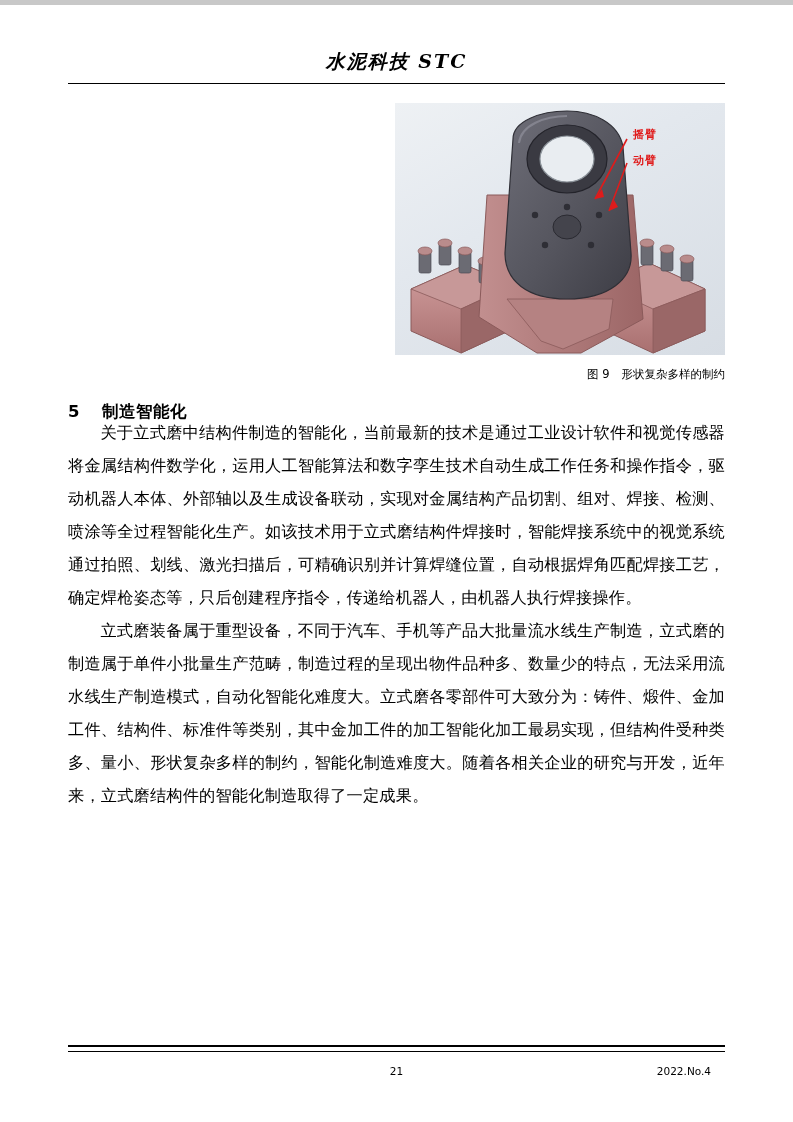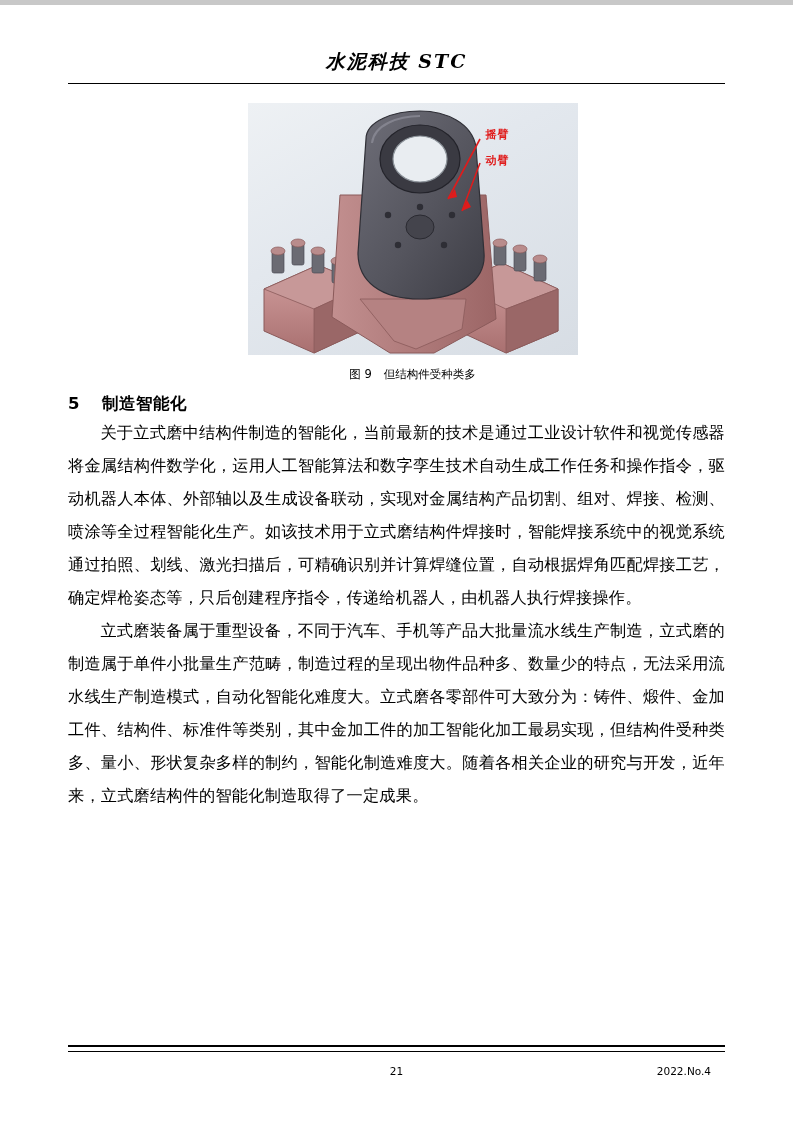--- a/index.html
+++ b/index.html
@@ -38,23 +38,23 @@
     top: 78px;
     left: 68px;
     width: 657px;
     height: 0;
     border-top: 1.3px solid #000;
   }
   
   .figure-wrap {
     position: absolute;
     top: 98px;
-    left: 84px;
-    width: 657px;
-    text-align: center;
+    left: 68px;
+    width: 657px;
+    text-align: right;
   }
   .figure-img {
     position: relative;
     display: inline-block;
     width: 330px;
     height: 252px;
     background: linear-gradient(150deg,#eef1f4 0%,#e3e8ee 40%,#d7dde4 100%);
     overflow: hidden;
   }
   
@@ -77,21 +77,21 @@
   .figure-caption {
     margin-top: 8px;
     font-family: "DejaVu Sans", sans-serif;
     font-size: 11.5px;
     color: #000;
   }
   .figure-caption .cap-num { margin-right: 12px; }
   
   .section-head {
     position: absolute;
-    top: 388px;
+    top: 396px;
     left: 68px;
     width: 657px;
     font-family: "DejaVu Sans", sans-serif;
     font-weight: bold;
     font-size: 16.5px;
     letter-spacing: 0.5px;
   }
   .section-head .sec-num { margin-right: 22px; }
   .body {
     position: absolute;
@@ -230,21 +230,21 @@
           <line x1="232" y1="36" x2="200" y2="96" stroke="#e01b1b" stroke-width="1.6"></line>
           <polygon points="200,96 207,86 209,94" fill="#e01b1b"></polygon>
           <line x1="232" y1="60" x2="214" y2="108" stroke="#e01b1b" stroke-width="1.6"></line>
           <polygon points="214,108 219,97 223,104" fill="#e01b1b"></polygon>
         </svg>
       </div>
       <span class="lbl lbl-1">摇臂</span>
       <span class="lbl lbl-2">动臂</span>
     </div>
     <div class="figure-caption">
-      <span class="cap-num">图 9</span><span>但结构件受种类多</span>
+      <span class="cap-num">图 9</span><span>形状复杂多样的制约</span>
     </div>
   </div>
 
   <div class="section-head">
     <span class="sec-num">5</span><span>制造智能化</span>
   </div>
 
   <div class="body">
     <p>关于立式磨中结构件制造的智能化，当前最新的技术是通过工业设计软件和视觉传感器将金属结构件数学化，运用人工智能算法和数字孪生技术自动生成工作任务和操作指令，驱动机器人本体、外部轴以及生成设备联动，实现对金属结构产品切割、组对、焊接、检测、喷涂等全过程智能化生产。如该技术用于立式磨结构件焊接时，智能焊接系统中的视觉系统通过拍照、划线、激光扫描后，可精确识别并计算焊缝位置，自动根据焊角匹配焊接工艺，确定焊枪姿态等，只后创建程序指令，传递给机器人，由机器人执行焊接操作。</p>
     <p>立式磨装备属于重型设备，不同于汽车、手机等产品大批量流水线生产制造，立式磨的制造属于单件小批量生产范畴，制造过程的呈现出物件品种多、数量少的特点，无法采用流水线生产制造模式，自动化智能化难度大。立式磨各零部件可大致分为：铸件、煅件、金加工件、结构件、标准件等类别，其中金加工件的加工智能化加工最易实现，但结构件受种类多、量小、形状复杂多样的制约，智能化制造难度大。随着各相关企业的研究与开发，近年来，立式磨结构件的智能化制造取得了一定成果。</p>

